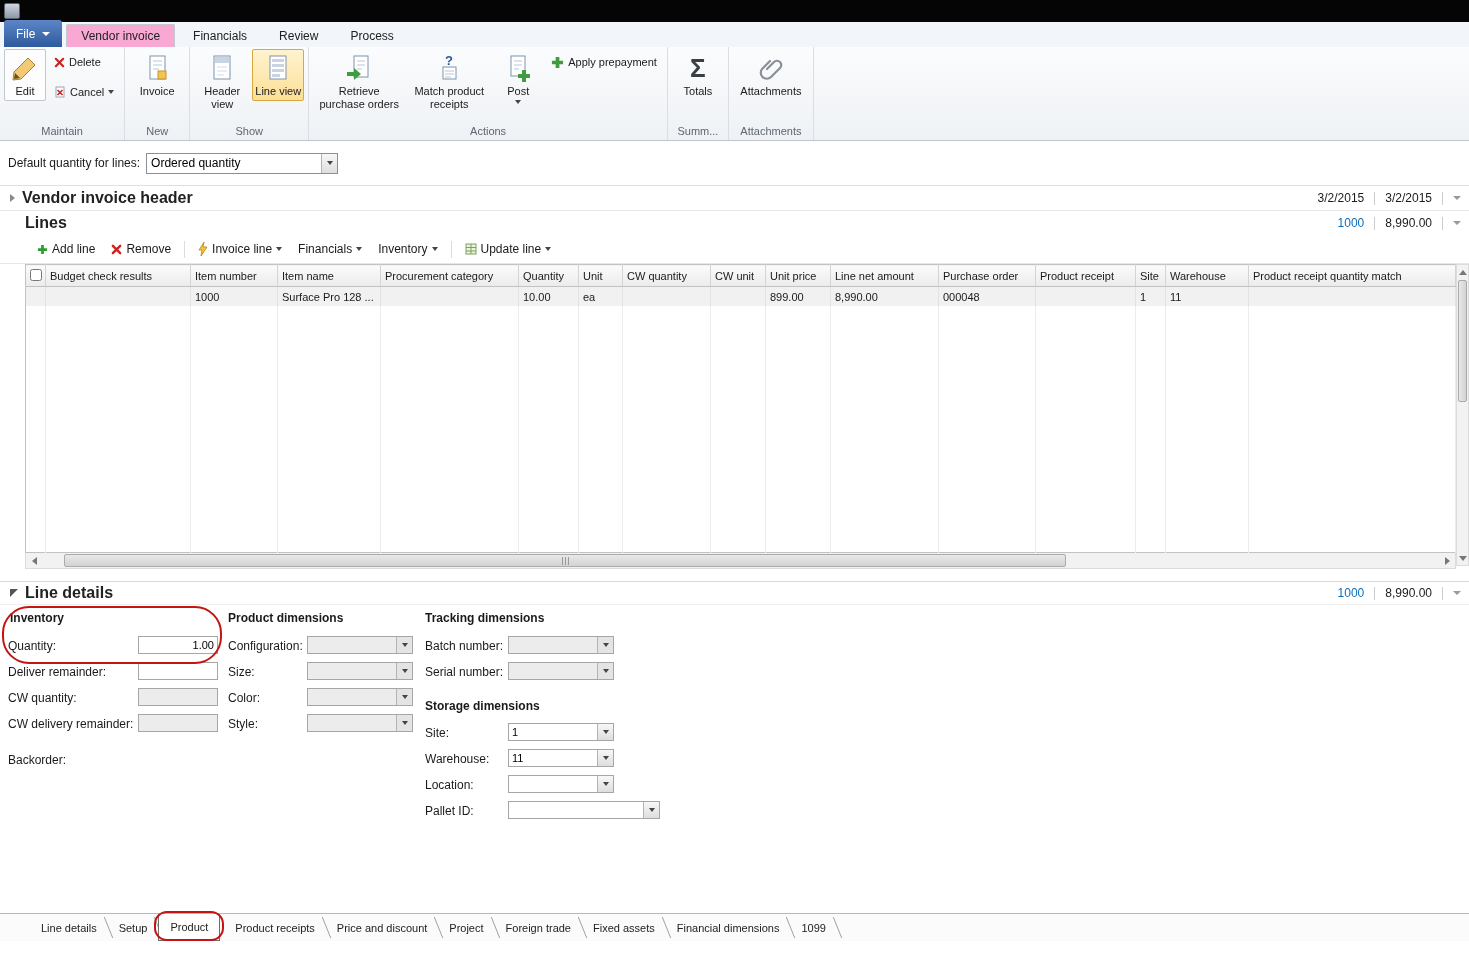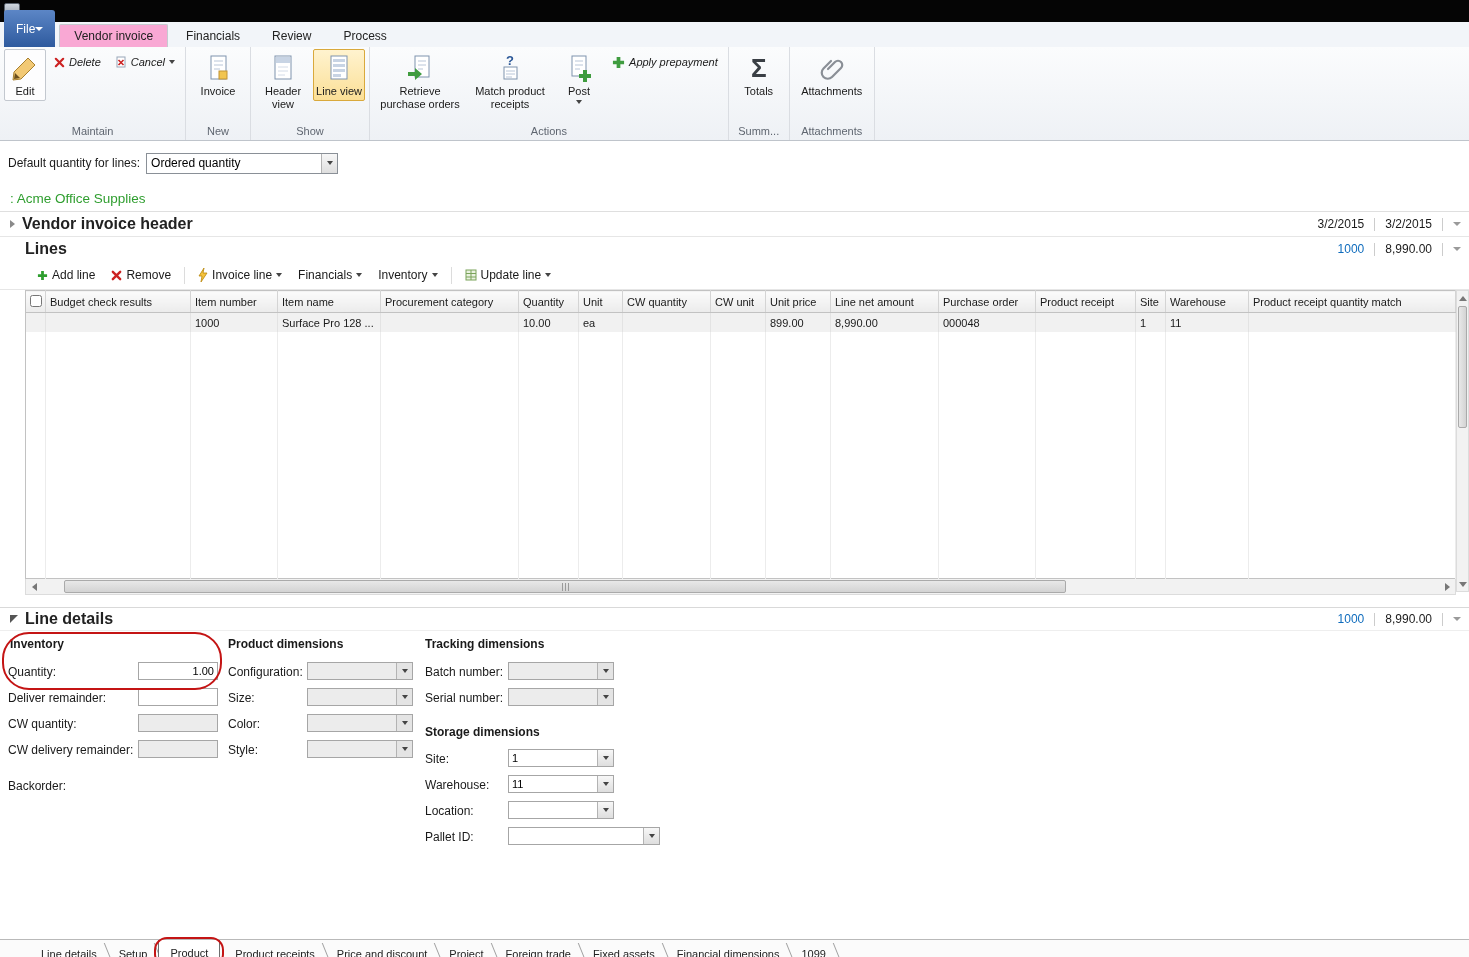--- a/index.html
+++ b/index.html
@@ -8,38 +8,38 @@
 
   
   .titlebar{height:22px;background:#050505;color:#fff;display:flex;align-items:center;flex:0 0 auto;}
   .app-icon{width:14px;height:14px;margin:0 6px 0 4px;background:linear-gradient(#cfd6de,#8d97a5);
     border:1px solid #5a626d;border-radius:2px;}
   .tb-title{flex:1;text-align:center;font-size:13px;white-space:nowrap;overflow:hidden;}
   .tb-spacer{width:24px;}
 
   
   .tabrow{height:25px;background:#f2f5f9;display:flex;align-items:flex-end;flex:0 0 auto;}
-  .file-btn{height:37px;margin-left:4px;padding:0 12px;background:linear-gradient(#5c86c6,#2e5a9e);
-    color:#fff;display:flex;align-items:center;border-radius:3px 3px 0 0;font-size:12px;cursor:default;}
+  .file-btn{height:27px;margin-left:4px;padding:0 12px;background:linear-gradient(#5c86c6,#2e5a9e);
+    color:#fff;display:flex;align-items:center;gap:7px;border-radius:3px 3px 0 0;font-size:12px;cursor:default;}
   .tri-white{width:0;height:0;border-left:4px solid transparent;border-right:4px solid transparent;border-top:4px solid #fff;}
   .rtab{height:22px;padding:0 14px;display:flex;align-items:center;font-size:12px;color:#222;margin-left:4px;}
   .rtab.active{background:#f9a8d4;border:1px solid #c6cad0;border-bottom:none;border-radius:2px 2px 0 0;}
 
   
   .ribbon{height:93px;background:linear-gradient(#fbfcfd,#eef1f5);border-bottom:1px solid #bfc4cb;
     display:flex;align-items:stretch;flex:0 0 auto;}
   .rgroup{display:flex;flex-direction:column;border-right:1px solid #dadde2;padding:2px 4px 0 4px;}
   .rg-content{flex:1;display:flex;align-items:flex-start;gap:2px;}
   .rg-label{text-align:center;font-size:11px;color:#5f6670;padding:1px 2px 3px;}
   .bigbtn{display:flex;flex-direction:column;align-items:center;text-align:center;font-size:11px;
     line-height:1.15;padding:3px 2px 2px;border:1px solid transparent;border-radius:2px;cursor:default;}
   .bigbtn .icon32{height:30px;display:flex;align-items:center;justify-content:center;margin-bottom:2px;}
   .bigbtn.framed{border:1px solid #c3c8cf;background:#fdfdfe;}
   .bigbtn.selected{background:linear-gradient(#fff3cf,#fbdf96);border:1px solid #d9a93c;}
-  .smallcol{display:flex;flex-direction:row;gap:2px;padding-top:2px;font-style:italic;}
+  .smallcol{display:flex;flex-direction:column;gap:8px;padding-top:2px;}
   .smallbtn{display:flex;align-items:center;gap:4px;height:20px;padding:0 5px;font-size:11px;
     border:1px solid transparent;border-radius:2px;cursor:default;white-space:nowrap;}
   .tri-sm{width:0;height:0;border-left:3.5px solid transparent;border-right:3.5px solid transparent;border-top:4px solid #444;}
   .sigma{font-size:26px;font-weight:bold;color:#3a3f45;line-height:1;}
 
   
   .options-row{height:44px;display:flex;align-items:center;gap:6px;padding-left:8px;flex:0 0 auto;}
   .vendor-row{height:26px;display:flex;align-items:center;padding-left:10px;color:#2f9e2f;
     font-size:13.5px;flex:0 0 auto;}
 
@@ -311,21 +311,20 @@
   <div class="options-row">
     <span>Default quantity for lines:</span>
     <div class="opt-combo">
       <input readonly="" value="Ordered quantity" style="">
       <span class="cb-btn">
           <span class="tri-sm"></span>
         </span>
     </div>
   </div>
 
-  <div class="vendor-row">: Acme Office Supplies</div>
 
   <div class="section-row hdr-sec">
     <div class="sec-left">
       <span class="exp-right"></span>
       <span class="sec-title">Vendor invoice header</span>
     </div>
     <div class="summary">
       <span>3/2/2015</span>
       <span class="sep"></span>
       <span>3/2/2015</span>

